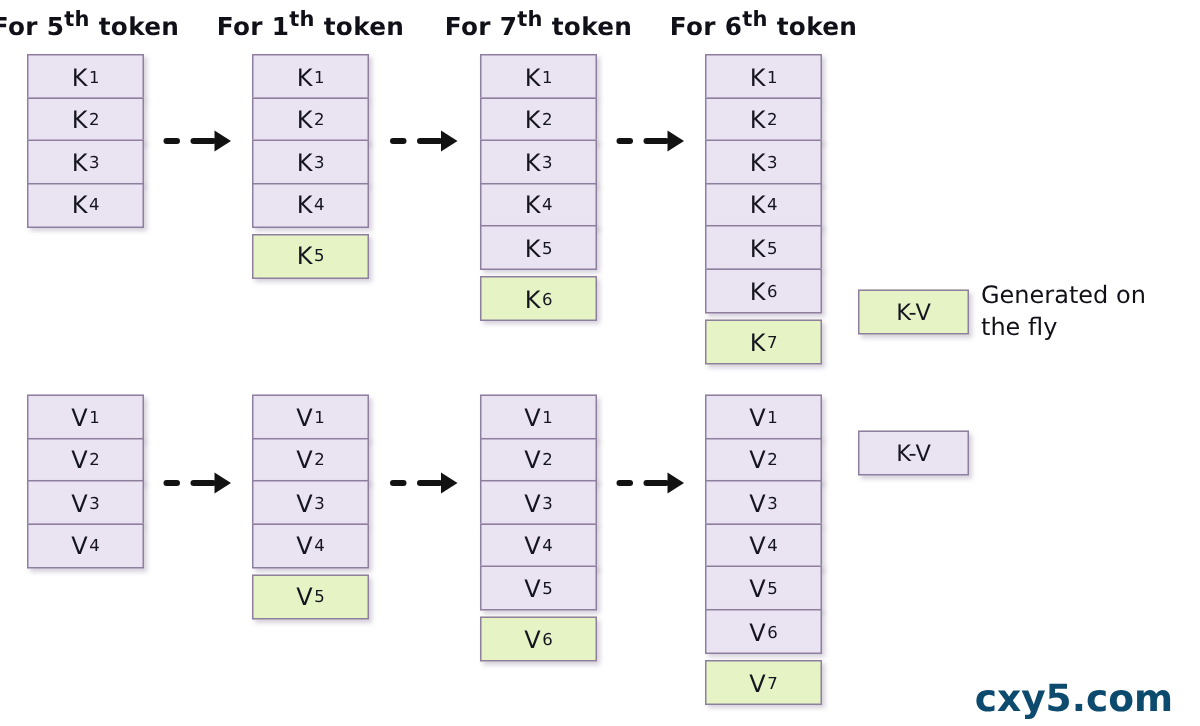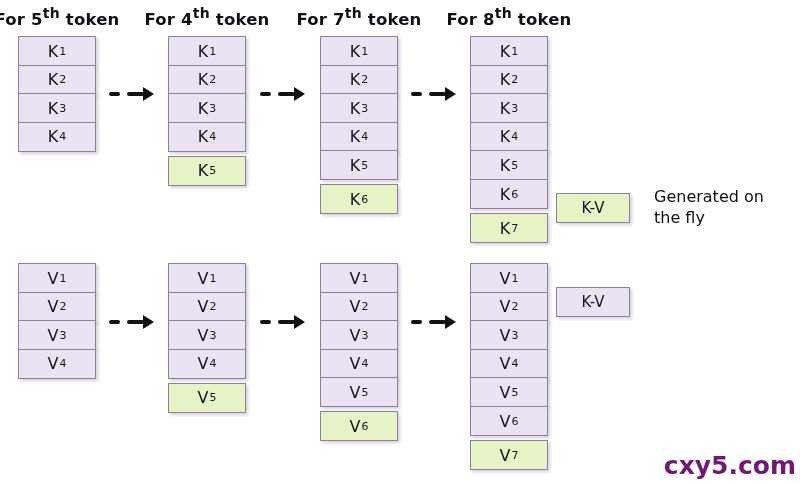--- a/index.html
+++ b/index.html
@@ -36,35 +36,35 @@
   .arrow{position:absolute;display:flex;align-items:center;height:14px}
   .arrow .dash{width:11px;height:4px;background:#121212;border-radius:2px;margin-right:7px}
   .arrow .shaft{width:17px;height:4px;background:#121212;border-radius:2px}
   .arrow .head{
     width:0;height:0;margin-left:-1px;
     border-left:11px solid #121212;
     border-top:7px solid transparent;
     border-bottom:7px solid transparent;
   }
 
-  .legend-item{position:absolute;left:556px;display:flex;align-items:center;gap:24px}
+  .legend-item{position:absolute;left:572px;display:flex;align-items:center;gap:8px}
   .kv-box{
     width:74px;height:30px;
     border:1.4px solid #8f7f9f;
     display:flex;align-items:center;justify-content:center;
     font-size:15px;
     box-shadow:2px 2px 3px rgba(90,70,110,.25);
   }
   .kv-box.new{background:#e6f3c5}
   .kv-box.cached{background:#eae3f2}
   .legend-text{font-size:16px;line-height:1.3;color:#101018;white-space:nowrap;font-weight:500}
 
   .watermark{
-    position:absolute;right:4px;bottom:4px;
-    font-size:25px;font-weight:bold;color:#701a75;
+    position:absolute;right:18px;bottom:4px;
+    font-size:25px;font-weight:bold;color:#0c4a6e;
     font-family:"DejaVu Sans","Liberation Sans",sans-serif;
   }
 </style>
 </head>
 <body>
 
 <div id="canvas">
 
   <div class="arrow" style="left:109px;top:87px">
     <span class="dash"></span>
@@ -140,21 +140,21 @@
       </div>
       <div class="cell cached">
         <span>V</span>
         <sub>3</sub>
       </div>
       <div class="cell cached">
         <span>V</span>
         <sub>4</sub>
       </div>
     </div>
-    <div class="col-header" style="left: 127px;"><span>For 4</span><sup>th</sup><span> token</span></div>
+    <div class="col-header" style="left: 127px;"><span>For 1</span><sup>th</sup><span> token</span></div>
     <div class="stack" style="left: 168px; top: 36px;">
       <div class="cell cached">
         <span>K</span>
         <sub>1</sub>
       </div>
       <div class="cell cached">
         <span>K</span>
         <sub>2</sub>
       </div>
       <div class="cell cached">
@@ -238,21 +238,21 @@
       </div>
       <div class="cell cached">
         <span>V</span>
         <sub>5</sub>
       </div>
       <div class="cell new">
         <span>V</span>
         <sub>6</sub>
       </div>
     </div>
-    <div class="col-header" style="left: 429px;"><span>For 8</span><sup>th</sup><span> token</span></div>
+    <div class="col-header" style="left: 429px;"><span>For 6</span><sup>th</sup><span> token</span></div>
     <div class="stack" style="left: 470px; top: 36px;">
       <div class="cell cached">
         <span>K</span>
         <sub>1</sub>
       </div>
       <div class="cell cached">
         <span>K</span>
         <sub>2</sub>
       </div>
       <div class="cell cached">

